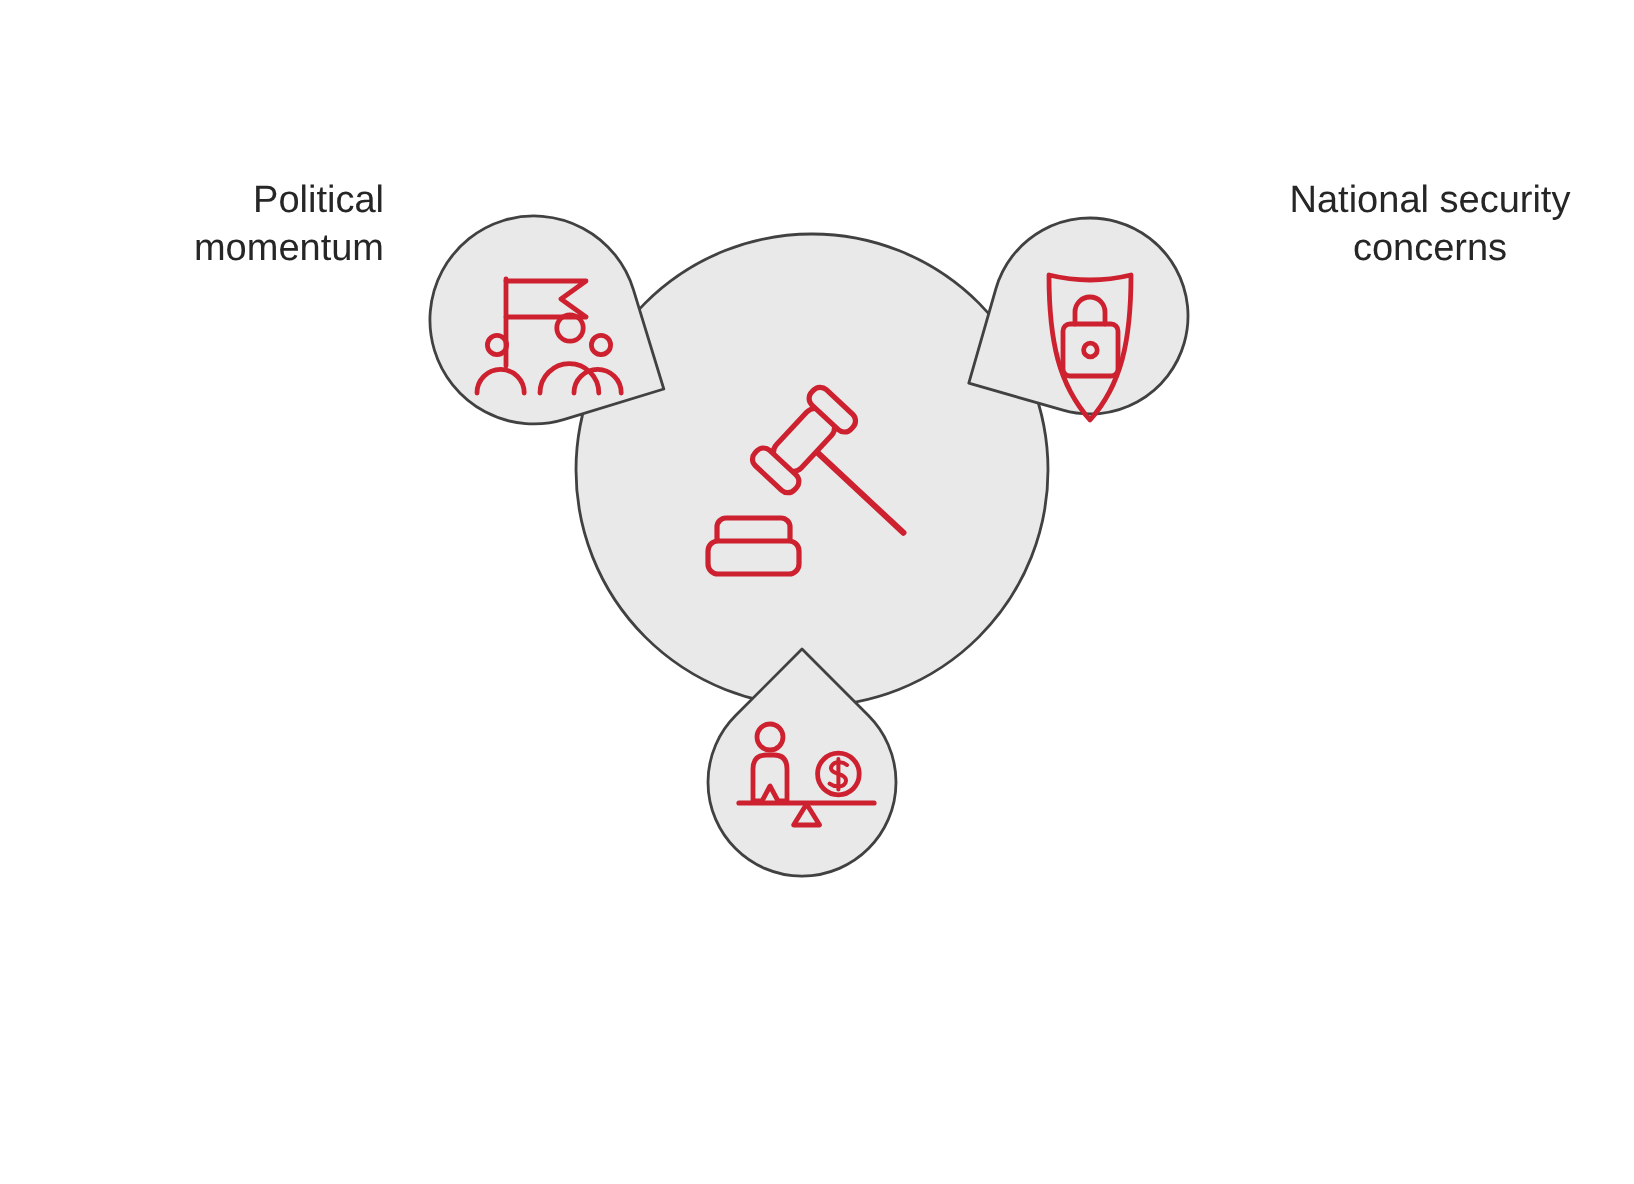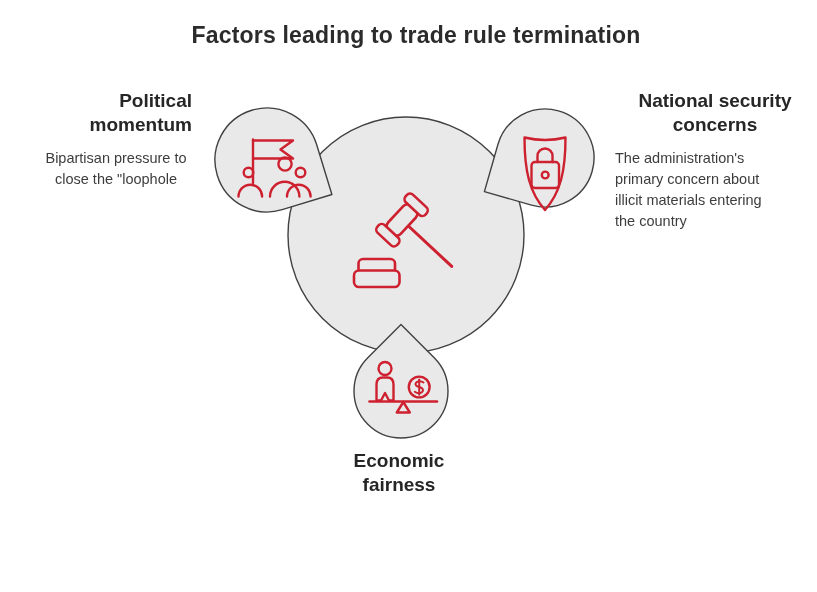--- a/index.html
+++ b/index.html
@@ -13,21 +13,21 @@
   }
   .diagram-svg { position: absolute; left: 0; top: 0; }
   .txt { position: absolute; white-space: pre-line; }
   .title {
     left: 15px; top: 22px; width: 802px;
     text-align: center;
     font-size: 23px; font-weight: 700; color: #2b2b2b;
     letter-spacing: 0.2px;
   }
   .heading {
-    font-size: 19px; font-weight: 700; color: #262626;
+    font-size: 19px; font-weight: 400; color: #262626;
     line-height: 24px;
   }
   .desc {
     font-size: 14.5px; font-weight: 400; color: #3d3d3d;
     line-height: 21px;
   }
   .h-left  { left: 12px;  top: 89px;  width: 180px; text-align: right; }
   .d-left  { left: 26px;  top: 148px; width: 180px; text-align: center; }
   .h-right { left: 615px; top: 89px;  width: 200px; text-align: center; }
   .d-right { left: 615px; top: 148px; width: 200px; text-align: left; }
@@ -82,29 +82,20 @@
       <circle cx="385" cy="368.5" r="6.5"></circle>
       <path d="M 376.5 400.5 L 376.5 384.5 Q 376.5 377.5 383 377.5 L 387 377.5 Q 393.5 377.5 393.5 384.5 L 393.5 400.5 L 389 400.5 L 385 393 L 381 400.5 Z"></path>
       <circle cx="419.2" cy="387" r="10.4"></circle>
       <path d="M 423.5 382.5 C 421 380.5 417 380.8 415.8 383 C 414.8 385 416.5 386.3 419.2 387 C 421.8 387.7 423.6 389 422.8 391.2 C 421.8 393.6 417.5 393.8 414.8 391.8" stroke-width="2"></path>
       <line x1="419.2" y1="379.5" x2="419.2" y2="394.8" stroke-width="2"></line>
       <line x1="369.5" y1="401.5" x2="437" y2="401.5" stroke-width="2.6"></line>
       <path d="M 403.3 402 L 409.8 412.5 L 396.8 412.5 Z"></path>
     </g>
   </svg>
 
-  <div class="txt title">Factors leading to trade rule termination</div>
 
   <div class="txt heading h-left">Political
 momentum</div>
-  <div class="txt desc d-left">Bipartisan pressure to
-close the "loophole</div>
 
   <div class="txt heading h-right">National security
 concerns</div>
-  <div class="txt desc d-right">The administration's
-primary concern about
-illicit materials entering
-the country</div>
 
-  <div class="txt heading h-bottom">Economic
-fairness</div>
 </div>
 
 </body></html>

